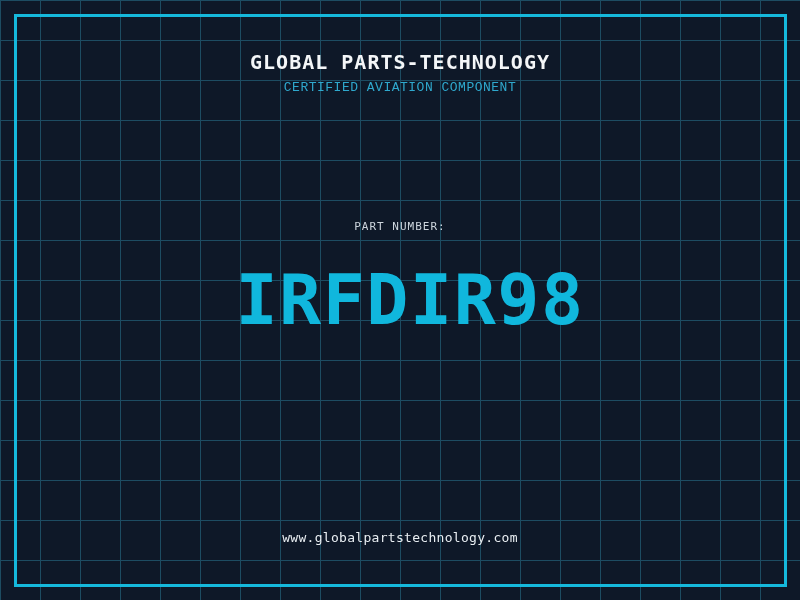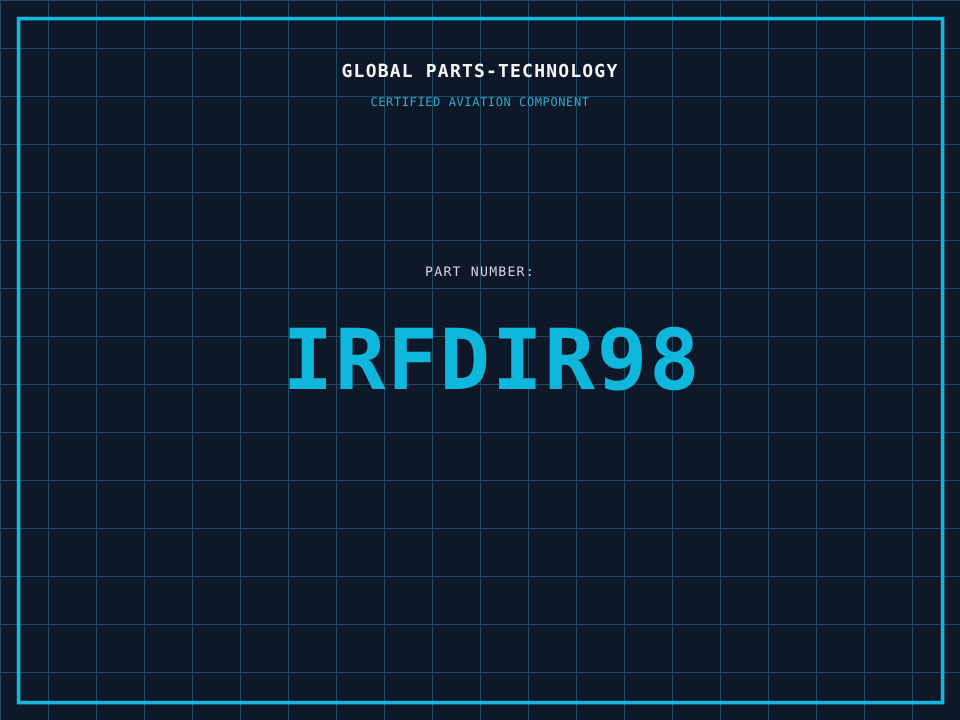--- a/index.html
+++ b/index.html
@@ -31,30 +31,31 @@
   }
   .txt {
     position: absolute;
     left: 0;
     width: 800px;
     text-align: center;
     white-space: pre;
   }
   .company-name {
     top: 50px;
-    font-size: 15px;
+    font-size: 20px;
     font-weight: bold;
     letter-spacing: 1px;
     color: #f4f6f8;
   }
   .certification-subtitle {
     top: 80px;
-    font-size: 10px;
+    font-size: 13px;
     letter-spacing: 0.5px;
     color: #2fa9ce;
+    font-family: Liberation Mono, monospace;
   }
   .part-number-label {
     top: 220px;
     font-size: 11px;
     letter-spacing: 1px;
     color: #ccd4dc;
   }
   .part-number-value {
     top: 265px;
     height: 70px;
@@ -79,13 +80,14 @@
   <div class="frame"></div>
 
   <div class="txt company-name">GLOBAL PARTS-TECHNOLOGY</div>
 
   <div class="txt certification-subtitle">CERTIFIED AVIATION COMPONENT</div>
 
   <div class="txt part-number-label">PART NUMBER:</div>
 
   <div class="txt part-number-value">IRFDIR98</div>
 
+  <div class="txt website-url">www.globalpartstechnology.com</div>
 </div>
 
 </body></html>

